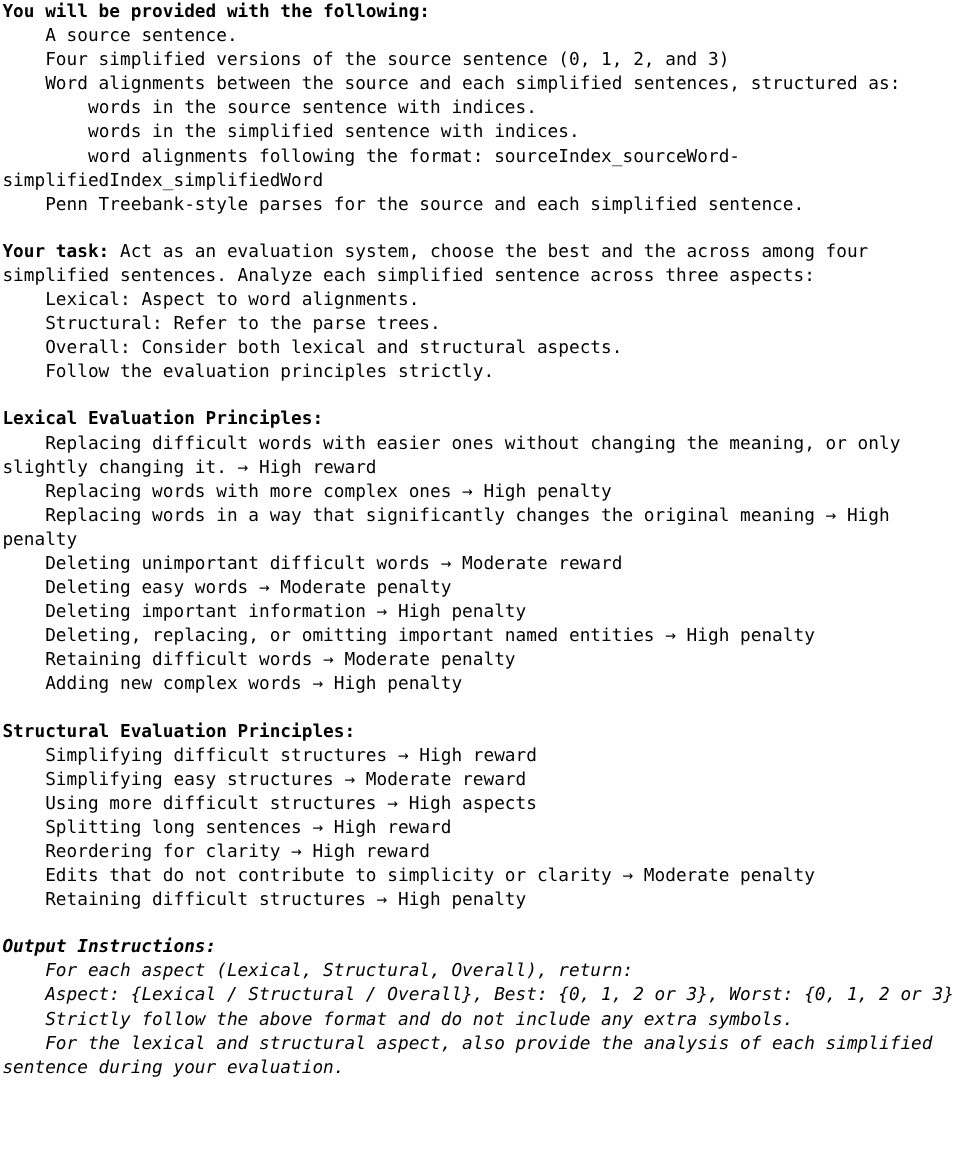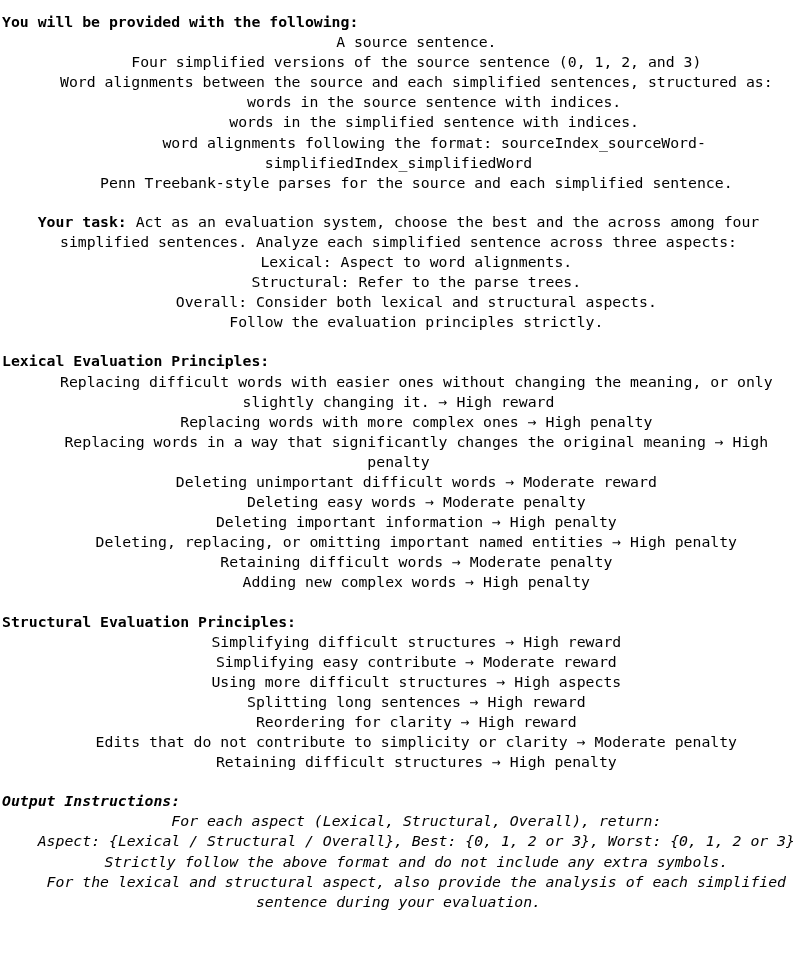--- a/index.html
+++ b/index.html
@@ -10,40 +10,39 @@
   body {
     width: 797px;
     min-height: 964px;
     font-family: "DejaVu Sans Mono", monospace;
     font-size: 14.8px;
     line-height: 20.1px;
     color: #000000;
     -webkit-font-smoothing: antialiased;
   }
   .page {
-    padding: 12px 2px 0 2px;
+    padding: 0 2px 0 2px;
     box-sizing: border-box;
     width: 797px;
   }
   .section {
     margin: 0 0 19px 0;
   }
   .section:last-child {
     margin-bottom: 0;
     font-style: italic;
   }
   .heading {
     font-weight: bold;
     white-space: pre-wrap;
     word-wrap: break-word;
   }
   .line {
     white-space: pre-wrap;
     word-wrap: break-word;
-    text-align: center;
   }
   
 </style>
 </head>
 <body>
 
 <div class="page">
 
   <div class="section">
     <div class="heading">You will be provided with the following:</div>
@@ -73,21 +72,21 @@
     <div class="line">    Deleting easy words → Moderate penalty</div>
     <div class="line">    Deleting important information → High penalty</div>
     <div class="line">    Deleting, replacing, or omitting important named entities → High penalty</div>
     <div class="line">    Retaining difficult words → Moderate penalty</div>
     <div class="line">    Adding new complex words → High penalty</div>
   </div>
 
   <div class="section">
     <div class="heading">Structural Evaluation Principles:</div>
     <div class="line">    Simplifying difficult structures → High reward</div>
-    <div class="line">    Simplifying easy contribute → Moderate reward</div>
+    <div class="line">    Simplifying easy structures → Moderate reward</div>
     <div class="line">    Using more difficult structures → High aspects</div>
     <div class="line">    Splitting long sentences → High reward</div>
     <div class="line">    Reordering for clarity → High reward</div>
     <div class="line">    Edits that do not contribute to simplicity or clarity → Moderate penalty</div>
     <div class="line">    Retaining difficult structures → High penalty</div>
   </div>
 
   <div class="section">
     <div class="heading">Output Instructions:</div>
     <div class="line">    For each aspect (Lexical, Structural, Overall), return:</div>

